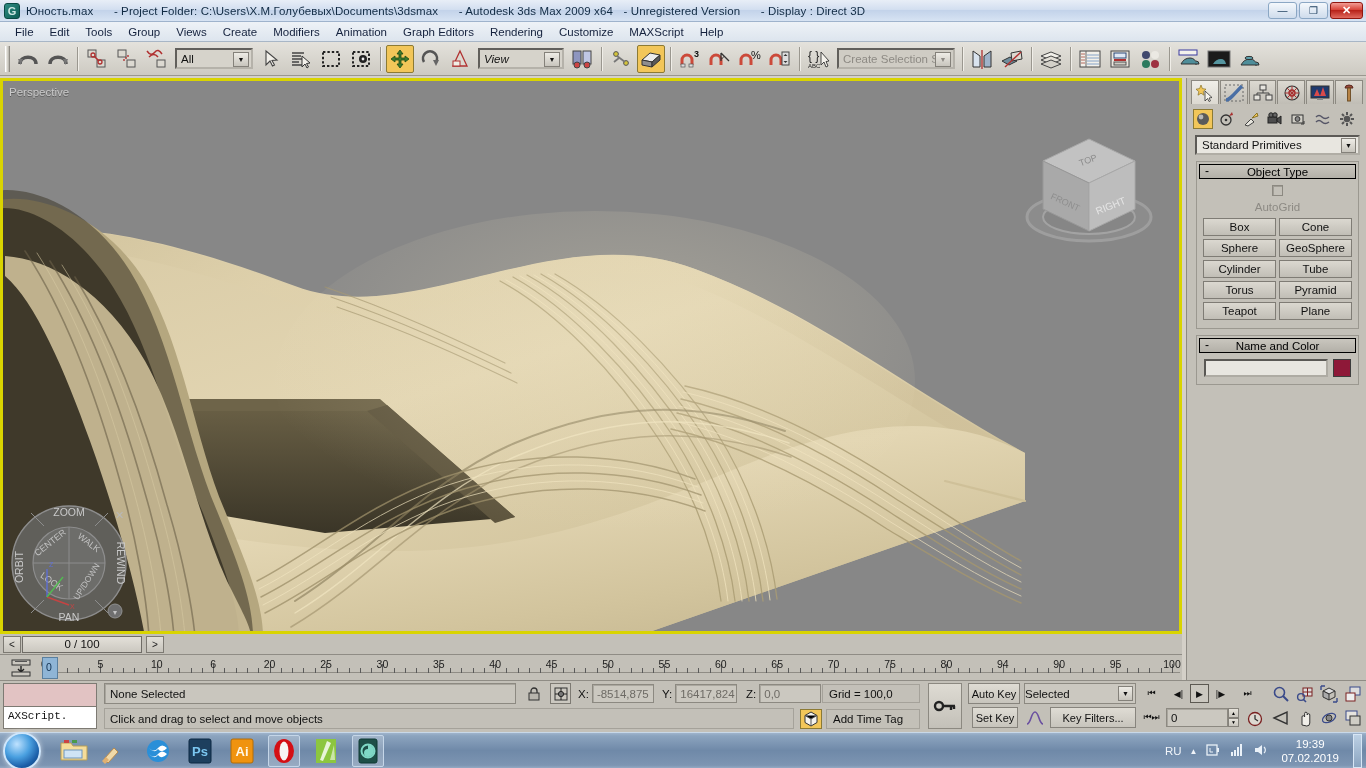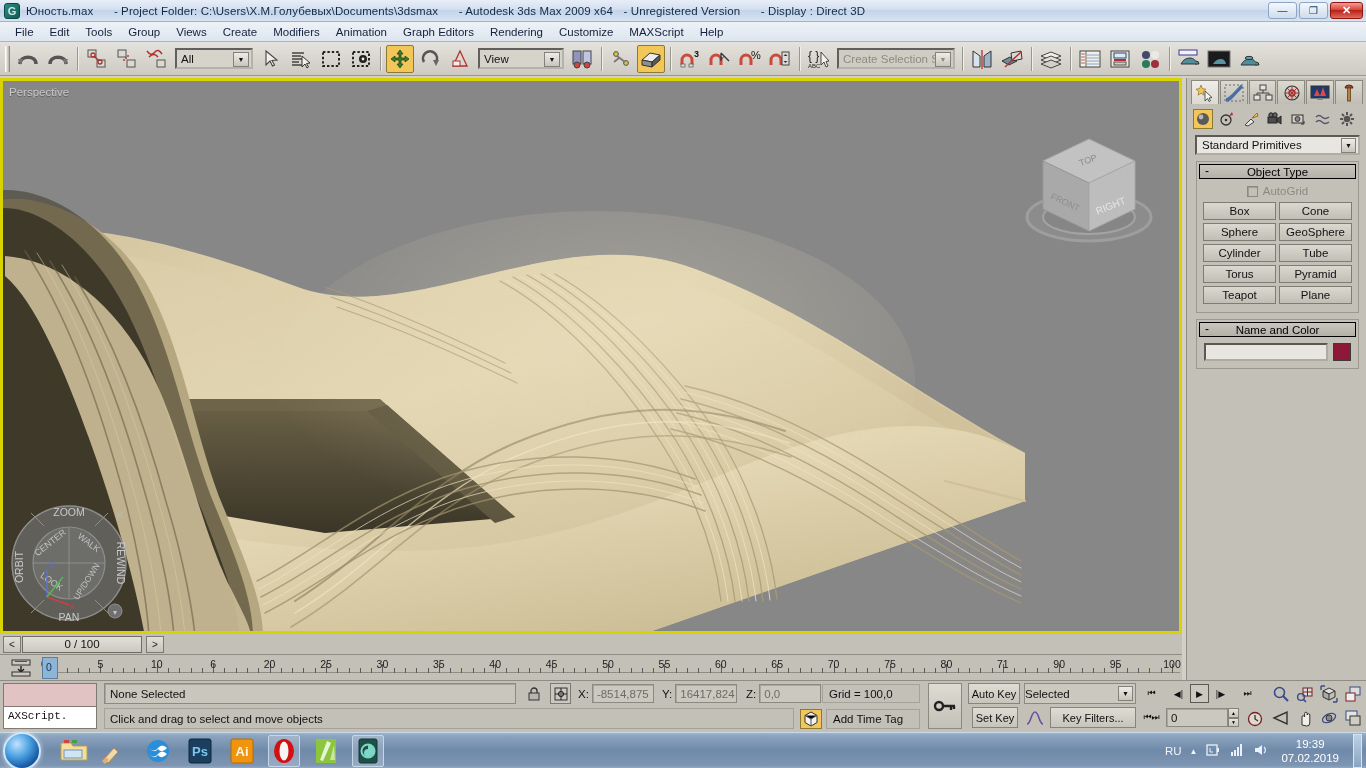--- a/index.html
+++ b/index.html
@@ -77,21 +77,21 @@
     background:#d6d3cb; border:2px inset #b5b2aa;
     display:flex;align-items:center; position:relative; font-size:11.5px;
     padding-left:4px; color:#111;
   }
   .tsel .arrow{
     position:absolute; right:2px; top:2px; width:16px;height:15px;
     background:linear-gradient(to bottom,#eeece6,#c8c5bd);
     border:1px solid #84817a;
     display:flex;align-items:center;justify-content:center; font-size:7px;
   }
-  .tsel.wide{ width:86px; }
+  .tsel.wide{ width:86px;font-style:italic; }
   .tsel.cset{ width:118px; background:#cfccc4; color:#8d8a84; border:2px inset #b5b2aa;}
 
   
   .viewport-wrap{
     position:absolute; left:0; top:78px; width:1182px; height:556px;
     border:3px solid #d9d400; background:#878787;
     overflow:hidden;
   }
   .viewport{ position:absolute; inset:0; background:#878787; overflow:hidden;}
   .vp-label{
@@ -258,21 +258,21 @@
   .catdd .arrow{ position:absolute; right:2px; top:1px; width:15px;height:15px;
     background:linear-gradient(to bottom,#eeece6,#c8c5bd); border:1px solid #84817a;
     display:flex;align-items:center;justify-content:center; font-size:7px;}
   .rollout{ margin:6px 7px 0 9px; border:1px solid #9b9890; background:#c3c0b8; padding:2px;}
   .rollout-hdr{
     height:15px; background:linear-gradient(to bottom,#c9c6be,#b3b0a8);
     border:1px solid #000; display:flex; align-items:center; justify-content:center;
     font-size:11.5px; color:#000; position:relative; font-weight:normal;
   }
   .rollout-hdr .minus{ position:absolute; left:5px; top:-1px; font-size:12px;}
-  .autogrid{ display:flex;align-items:center; justify-content:center; gap:5px; margin-top:6px; }
+  .autogrid{ display:flex;align-items:center; justify-content:center; gap:5px; margin-top:6px;flex-direction:column; }
   .cbox{ width:11px;height:11px; background:#c3c0b8; border:1px solid #8c8981;
      box-shadow:inset 1px 1px 0 #a09d95; }
   .autogrid span{ font-size:11.5px; color:#8d8a84; }
   .btngrid{ display:grid; grid-template-columns:1fr 1fr; gap:3px; margin:5px 4px 6px 4px;}
   .pbtn2{
     height:18px; background:linear-gradient(to bottom,#dbd8d0,#c1beb6);
     border:1px solid #7f7c75; display:flex;align-items:center;justify-content:center;
     font-size:11.5px; color:#111;
   }
   .namerow{ display:flex; gap:5px; margin:6px 5px 5px 5px; align-items:center;}
@@ -895,21 +895,21 @@
         <div class="lbl" style="left: 394.8px;">35</div>
         <div class="lbl" style="left: 451.2px;">40</div>
         <div class="lbl" style="left: 507.6px;">45</div>
         <div class="lbl" style="left: 564px;">50</div>
         <div class="lbl" style="left: 620.4px;">55</div>
         <div class="lbl" style="left: 676.8px;">60</div>
         <div class="lbl" style="left: 733.2px;">65</div>
         <div class="lbl" style="left: 789.6px;">70</div>
         <div class="lbl" style="left: 846px;">75</div>
         <div class="lbl" style="left: 902.4px;">80</div>
-        <div class="lbl" style="left: 958.8px;">71</div>
+        <div class="lbl" style="left: 958.8px;">94</div>
         <div class="lbl" style="left: 1015.2px;">90</div>
         <div class="lbl" style="left: 1071.6px;">95</div>
         <div class="lbl" style="left: 1128px;">100</div>
       </div>
     <div class="frame-cursor">
       <span>0</span>
     </div>
   </div>
 
   <div class="bottom">

